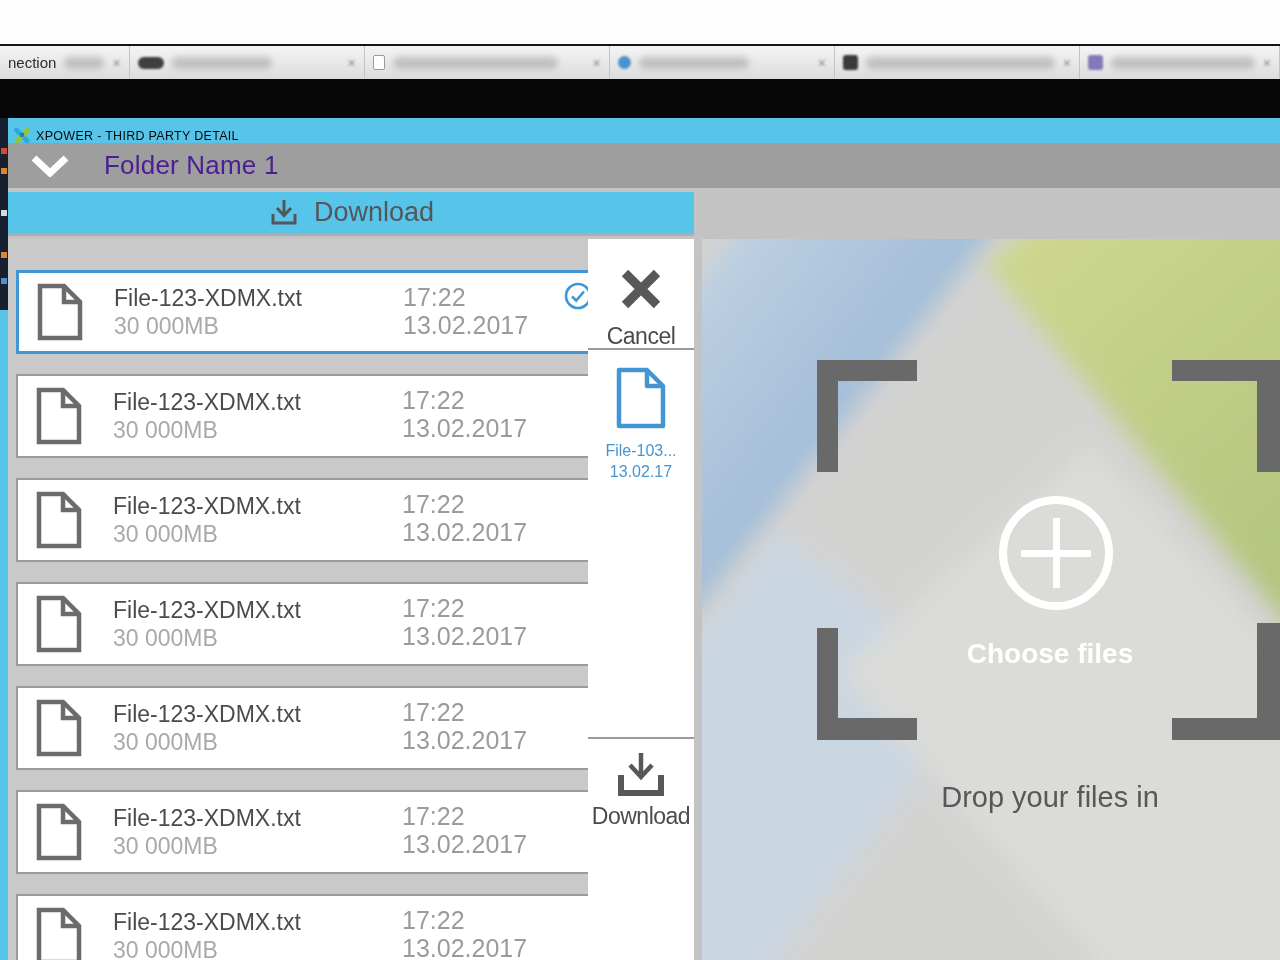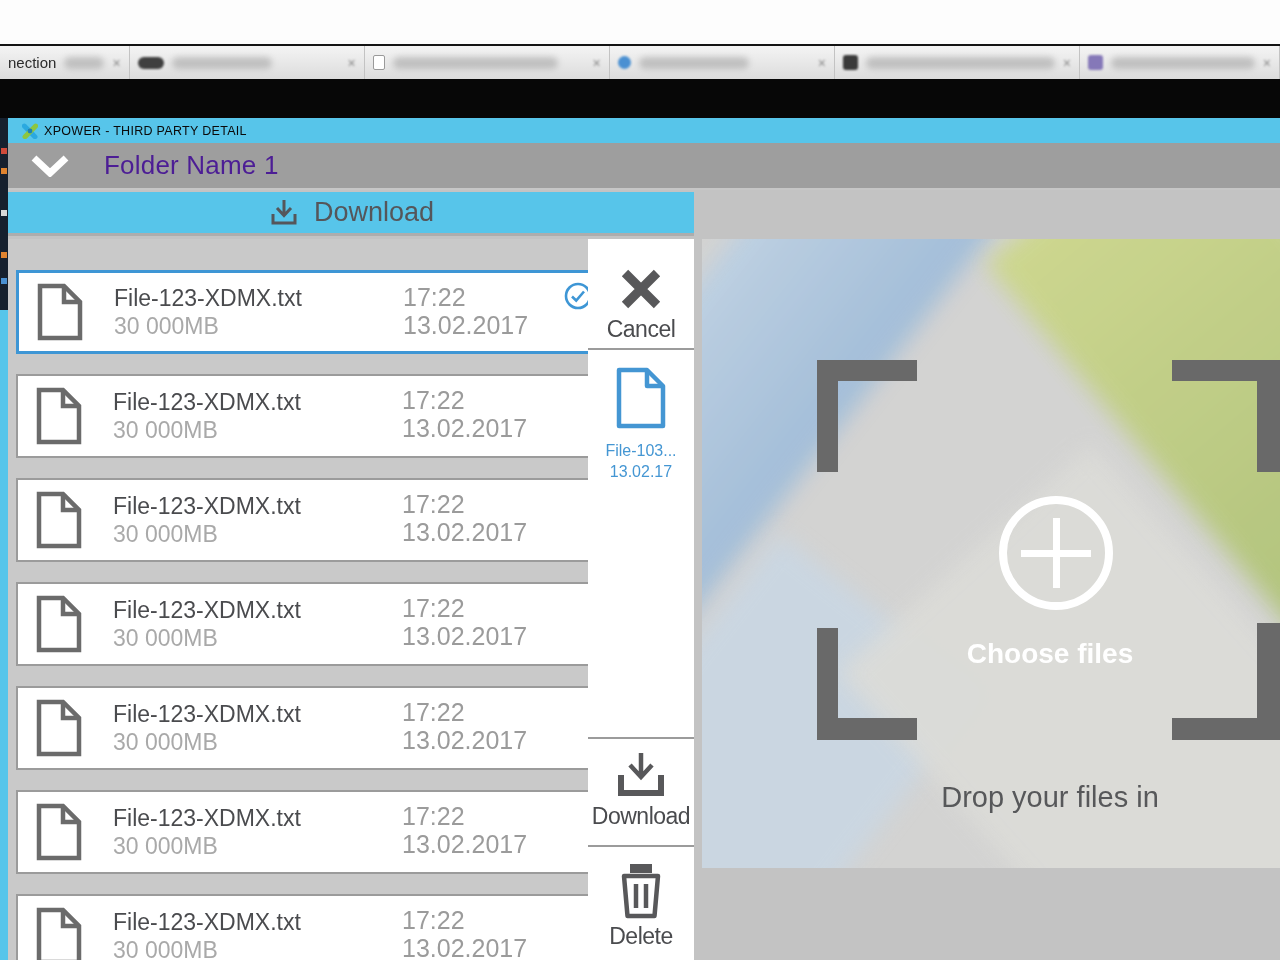--- a/index.html
+++ b/index.html
@@ -35,21 +35,21 @@
   .ticon.purple-square{width:15px;height:15px;border-radius:3px;background:#8578b8;}
   #black-band{left:0;top:79px;width:1280px;height:39px;background:#070707;}
 
   
   #sliver{left:0;top:118px;width:8px;height:842px;background:#56c5ea;}
   #sliver .dark{position:absolute;left:0;top:0;width:8px;height:192px;background:#16202e;}
   #sliver .dot{position:absolute;left:1px;width:6px;height:6px;}
 
   
   #win{left:8px;top:118px;width:1272px;height:842px;background:#c3c3c3;overflow:hidden;}
-  #titlebar{left:0;top:0;width:1272px;height:25px;background:var(--cyan);display:flex;align-items:center;gap:6px;padding-left:14px;}
+  #titlebar{left:0;top:0;width:1272px;height:25px;background:var(--cyan);display:flex;align-items:flex-end;gap:6px;padding-left:6px;}
   #titlebar .title{font-size:12.5px;color:#0a0a0a;letter-spacing:.3px;}
   #folderbar{left:0;top:25px;width:1272px;height:47px;background:var(--bar-gray);display:flex;align-items:center;border-bottom:2px solid #c6c6c6;}
   #folderbar .chev{margin-left:22px;cursor:pointer;}
   #folderbar .fname{margin-left:34px;font-size:26px;color:#4c1d95;font-weight:400;letter-spacing:.2px;}
 
   .pane-header{top:74px;height:44px;background:var(--cyan);display:flex;align-items:center;justify-content:center;gap:14px;border-bottom:3px solid #adadad;}
   #dl-header{left:0;width:686px;}
   #ul-header{left:694px;width:578px;justify-content:flex-start;padding-left:300px;}
   .pane-header .htxt{font-size:27px;color:#55565A;font-weight:500;}
 
@@ -67,29 +67,29 @@
 
   
   #mid-col{left:580px;top:121px;width:106px;height:721px;background:#fff;}
   .mid-sec{position:absolute;left:0;width:106px;text-align:center;}
   #sec-cancel{top:0;height:111px;border-bottom:2px solid #9B9B9B;cursor:pointer;}
   #sec-preview{top:113px;height:383px;}
   #sec-download{top:498px;height:106px;border-top:2px solid #9B9B9B;cursor:pointer;}
   #sec-delete{top:606px;height:115px;border-top:2px solid #9B9B9B;cursor:pointer;}
   .mid-label{font-size:23px;color:var(--text-dark);font-weight:500;letter-spacing:-0.5px;}
   #sec-cancel svg{margin-top:27px;}
-  #sec-cancel .mid-label{margin-top:0;}
+  #sec-cancel .mid-label{margin-top:7px;}
   #sec-preview svg{margin-top:12px;}
   .preview-name,.preview-date{font-size:16px;color:#4496D3;line-height:21px;}
   .preview-name{margin-top:4px;}
   #sec-download svg{margin-top:12px;}
   #sec-delete svg{margin-top:16px;}
 
   
-  #up-panel{left:694px;top:121px;width:578px;height:629px;background:var(--upload-gray);overflow:hidden;}
+  #up-panel{left:694px;top:121px;width:578px;height:721px;background:var(--upload-gray);overflow:hidden;}
   .wm{position:absolute;filter:blur(11px);}
   .bracket{position:absolute;background:var(--bracket);}
   #plus-circle{position:absolute;left:297px;top:257px;width:114px;height:114px;border:8px solid #fff;border-radius:50%;cursor:pointer;}
   #plus-circle .ph,#plus-circle .pv{position:absolute;background:#fff;}
   #plus-circle .ph{left:14px;top:45.5px;width:70px;height:7px;}
   #plus-circle .pv{left:45.5px;top:14px;width:7px;height:70px;}
   #choose-files{position:absolute;left:115px;top:399px;width:466px;text-align:center;font-size:28px;color:#fff;font-weight:600;}
   #drop-hint{position:absolute;left:115px;top:542px;width:466px;text-align:center;font-size:29px;color:#57585A;font-weight:500;}
 </style>
 </head>
@@ -292,28 +292,20 @@
       <div class="preview-name">File-103...</div>
       <div class="preview-date">13.02.17</div>
     </div>
     <div class="mid-sec" id="sec-download">
       <svg width="52" height="48" viewBox="0 0 52 48">
         <path d="M26 2 V24 M15 14 L26 26 L37 14" fill="none" stroke="#58585A" stroke-width="4.5"></path>
         <path d="M6 24 V42 H46 V24" fill="none" stroke="#58585A" stroke-width="6"></path>
       </svg>
       <div class="mid-label">Download</div>
     </div>
-    <div class="mid-sec" id="sec-delete">
-      <svg width="50" height="56" viewBox="0 0 50 56">
-        <rect x="14" y="1" width="22" height="9" fill="#58585A"></rect>
-        <path d="M8 13 H42 L38.5 53 H11.5 Z" fill="none" stroke="#58585A" stroke-width="4.5" stroke-linejoin="round"></path>
-        <path d="M20 21 V45 M30 21 V45" fill="none" stroke="#58585A" stroke-width="4.5"></path>
-      </svg>
-      <div class="mid-label">Delete</div>
-    </div>
   </div>
 
   <div class="abs" id="up-panel">
 
     <div class="wm" style="left:140px;top:-140px;width:200px;height:900px;transform:rotate(38deg);transform-origin:top left;background:linear-gradient(90deg,#b9d0e6,#96b8da);opacity:.8;"></div>
     <div class="wm" style="left:-80px;top:330px;width:260px;height:420px;transform:rotate(38deg);background:#c7d8e8;opacity:.7;"></div>
     <div class="wm" style="left:420px;top:-120px;width:260px;height:520px;transform:rotate(-40deg);background:linear-gradient(#cdd884,#a9bf6d);opacity:.85;"></div>
     <div class="wm" style="left:300px;top:240px;width:340px;height:620px;transform:rotate(-42deg);background:#dcdcd8;opacity:.9;"></div>
 
     <div class="bracket" style="left:115px;top:121px;width:100px;height:21px"></div>

